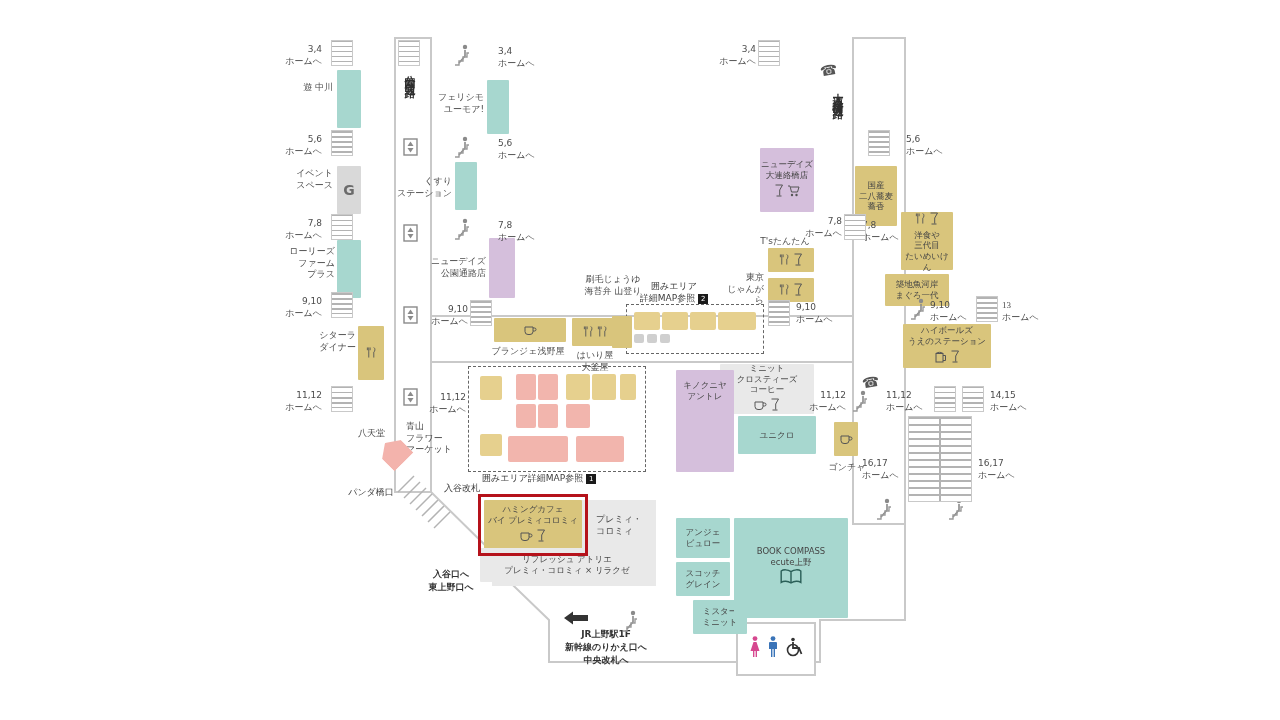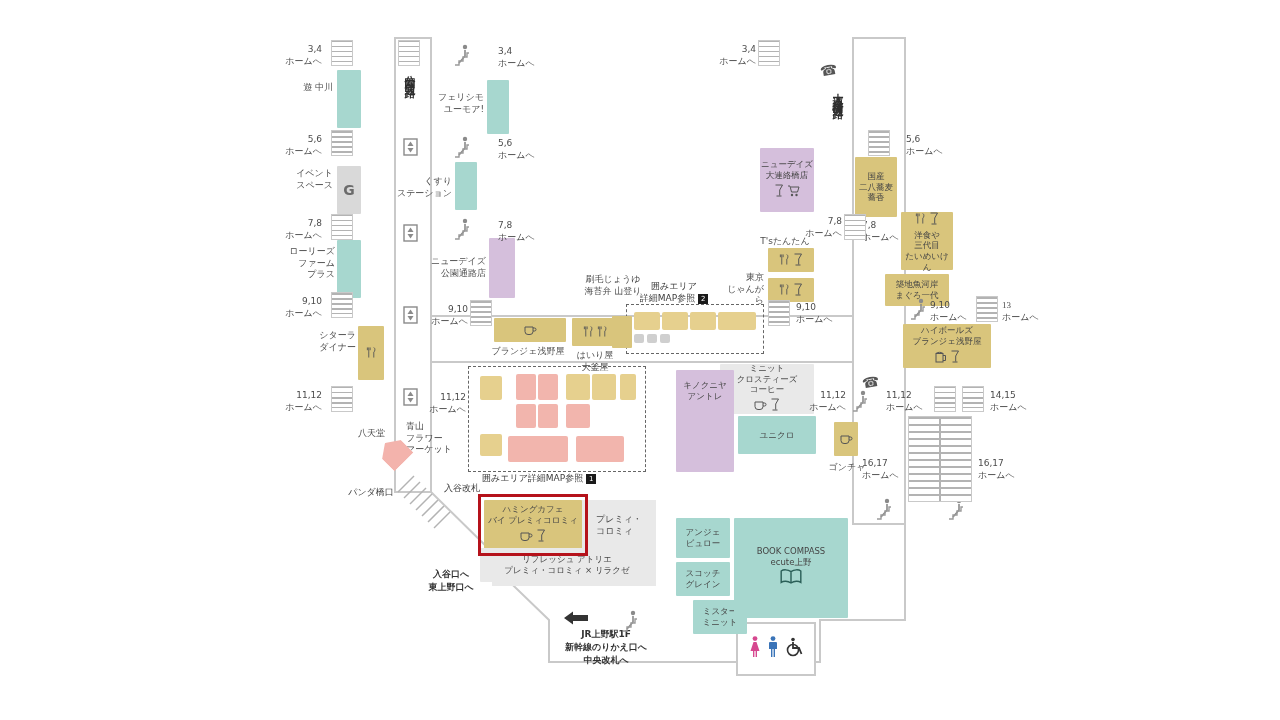--- a/index.html
+++ b/index.html
@@ -165,21 +165,21 @@
           <span><svg width="10" height="13" viewBox="0 0 10 13">
               <path d="M1.5,1 h7 l-2.8,5 v5.5 M2.5,12 h5" stroke="#555" stroke-width="1" fill="none"></path>
             </svg></span>
           <span><svg width="13" height="12" viewBox="0 0 13 12">
               <path d="M1,1 h2 l1.5,6 h6 l1.5,-5 h-8" fill="none" stroke="#555"></path>
               <circle cx="5" cy="10" r="1.2" fill="#555"></circle>
               <circle cx="9.5" cy="10" r="1.2" fill="#555"></circle>
             </svg></span>
         </div>
       </div>
-      <div class="shop" style="position: absolute; left: 855px; top: 157px; width: 42px; height: 60px; background: rgb(217, 197, 124);">
+      <div class="shop" style="position: absolute; left: 855px; top: 166px; width: 42px; height: 60px; background: rgb(217, 197, 124);">
         <div class="t">国産
 二八蕎麦
 蕎香</div>
       </div>
       <div class="shop" style="position: absolute; left: 768px; top: 248px; width: 46px; height: 24px; background: rgb(217, 197, 124);">
         <div class="icorow">
           <span><svg width="11" height="13" viewBox="0 0 12 13">
               <path d="M3,1 v4 M1.5,1 v3 M4.5,1 v3 M3,5 v7" stroke="#555" stroke-width="1" fill="none"></path>
               <path d="M8.5,1 c1.6,0.5 1.6,4.5 0,5 v6" stroke="#555" stroke-width="1" fill="none"></path>
             </svg></span>
@@ -215,21 +215,21 @@
         <div class="t">洋食や
 三代目
 たいめいけん</div>
       </div>
       <div class="shop" style="position: absolute; left: 885px; top: 274px; width: 64px; height: 32px; background: rgb(217, 197, 124);">
         <div class="t">築地魚河岸
 まぐろ一代</div>
       </div>
       <div class="shop" style="position: absolute; left: 903px; top: 324px; width: 88px; height: 44px; background: rgb(217, 197, 124);">
         <div class="t">ハイボールズ
-ブランジェ浅野屋</div>
+うえのステーション</div>
         <div class="icorow">
           <span><svg width="12" height="12" viewBox="0 0 12 12">
               <rect x="1" y="2.5" width="7" height="8.5" fill="none" stroke="#555"></rect>
               <path d="M8,4.5 h2.5 v5 H8 M1,2.5 c1,-1.6 6,-1.6 7,0" fill="none" stroke="#555"></path>
             </svg></span>
           <span><svg width="10" height="13" viewBox="0 0 10 13">
               <path d="M1.5,1 h7 l-2.8,5 v5.5 M2.5,12 h5" stroke="#555" stroke-width="1" fill="none"></path>
             </svg></span>
         </div>
       </div>

